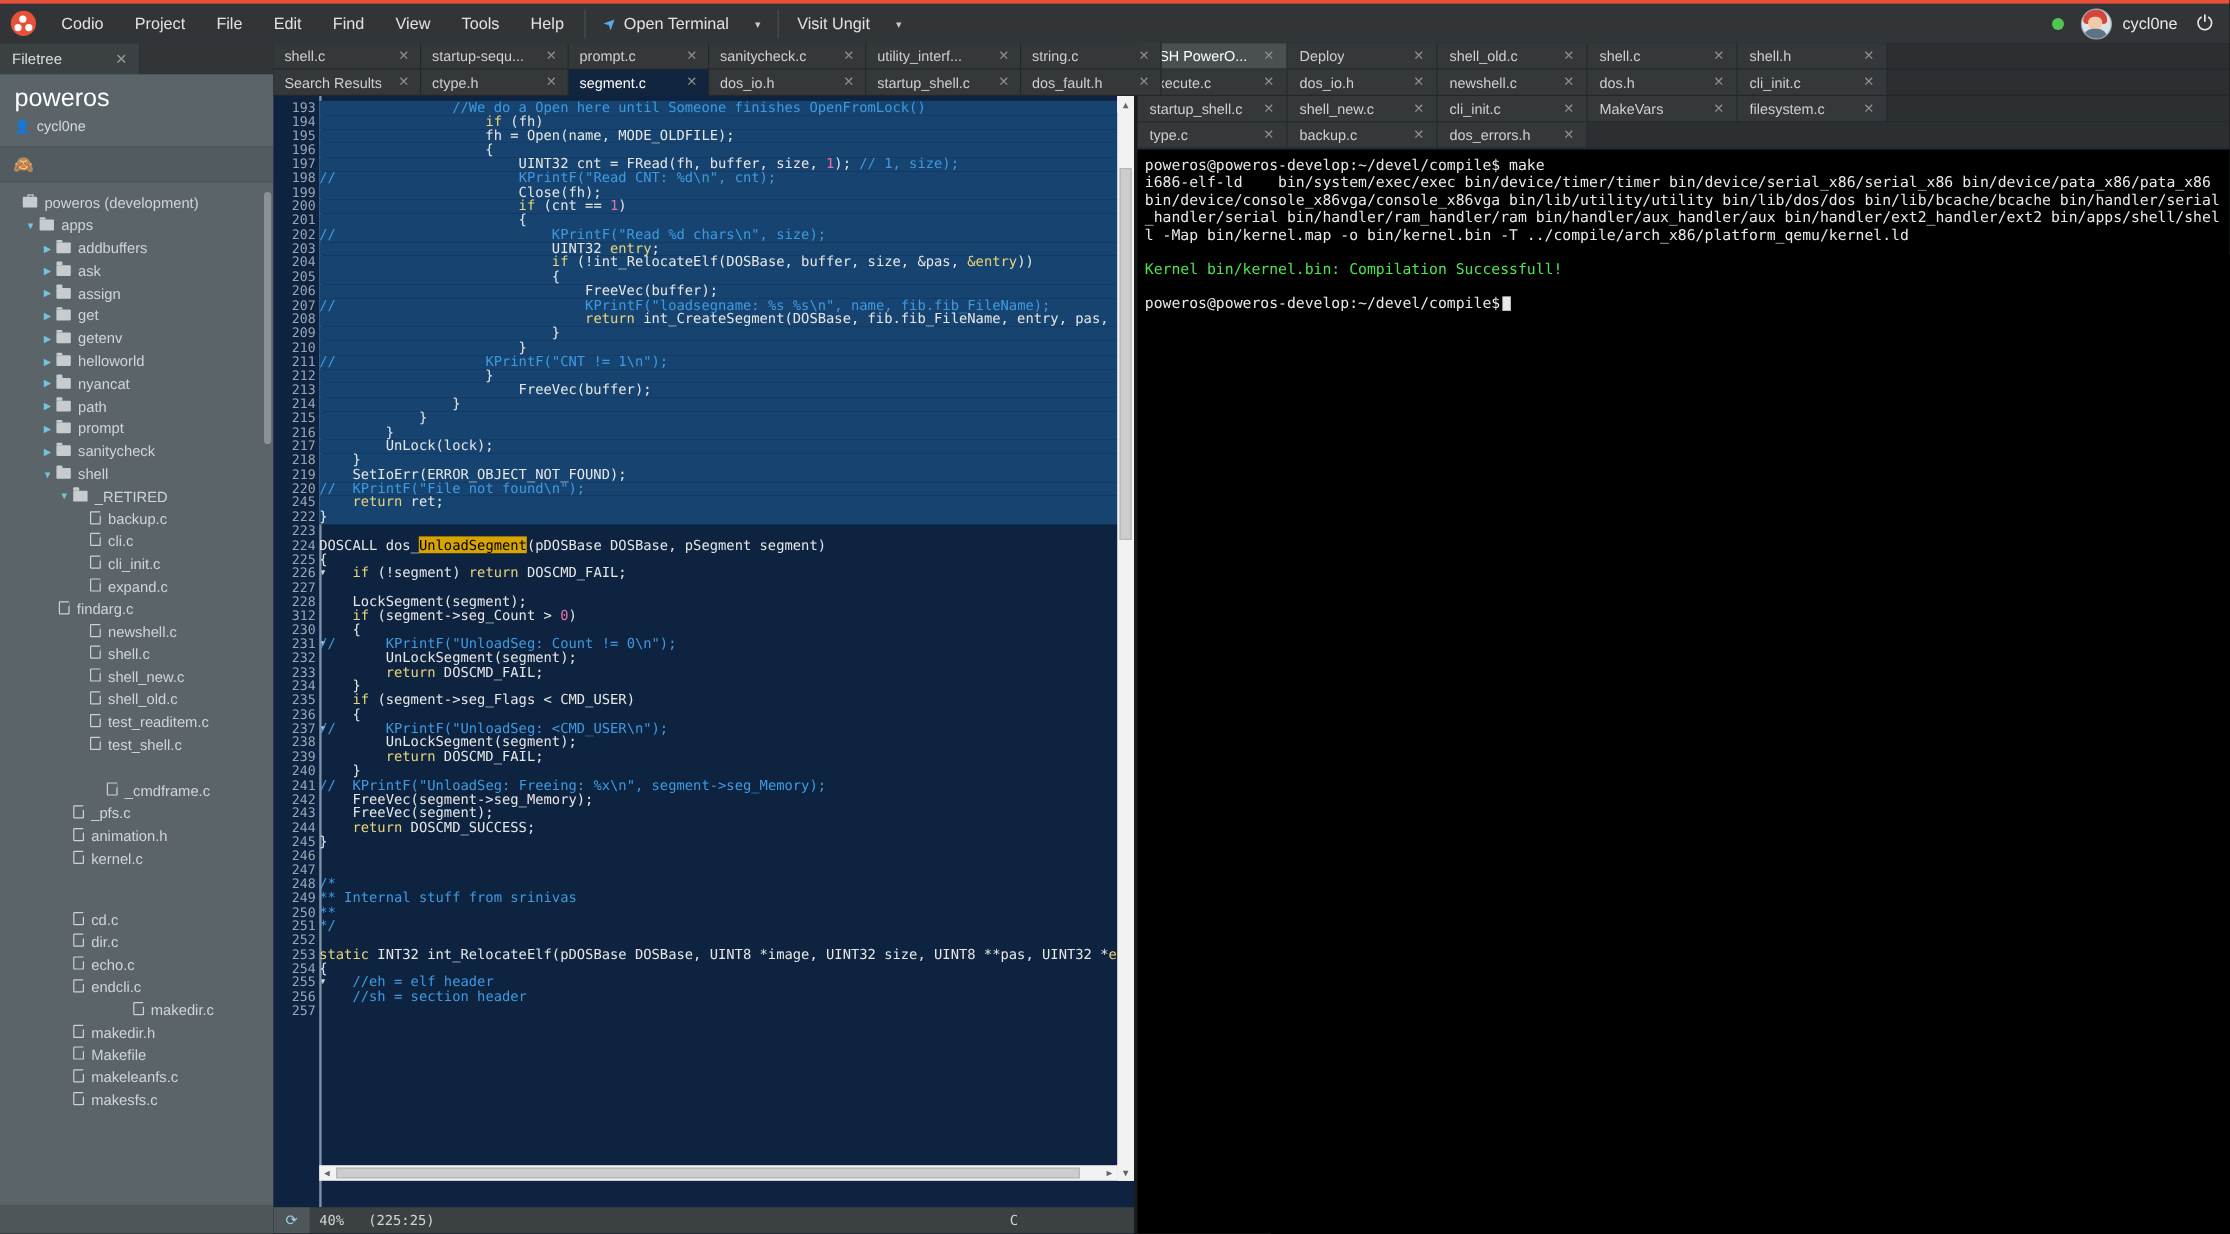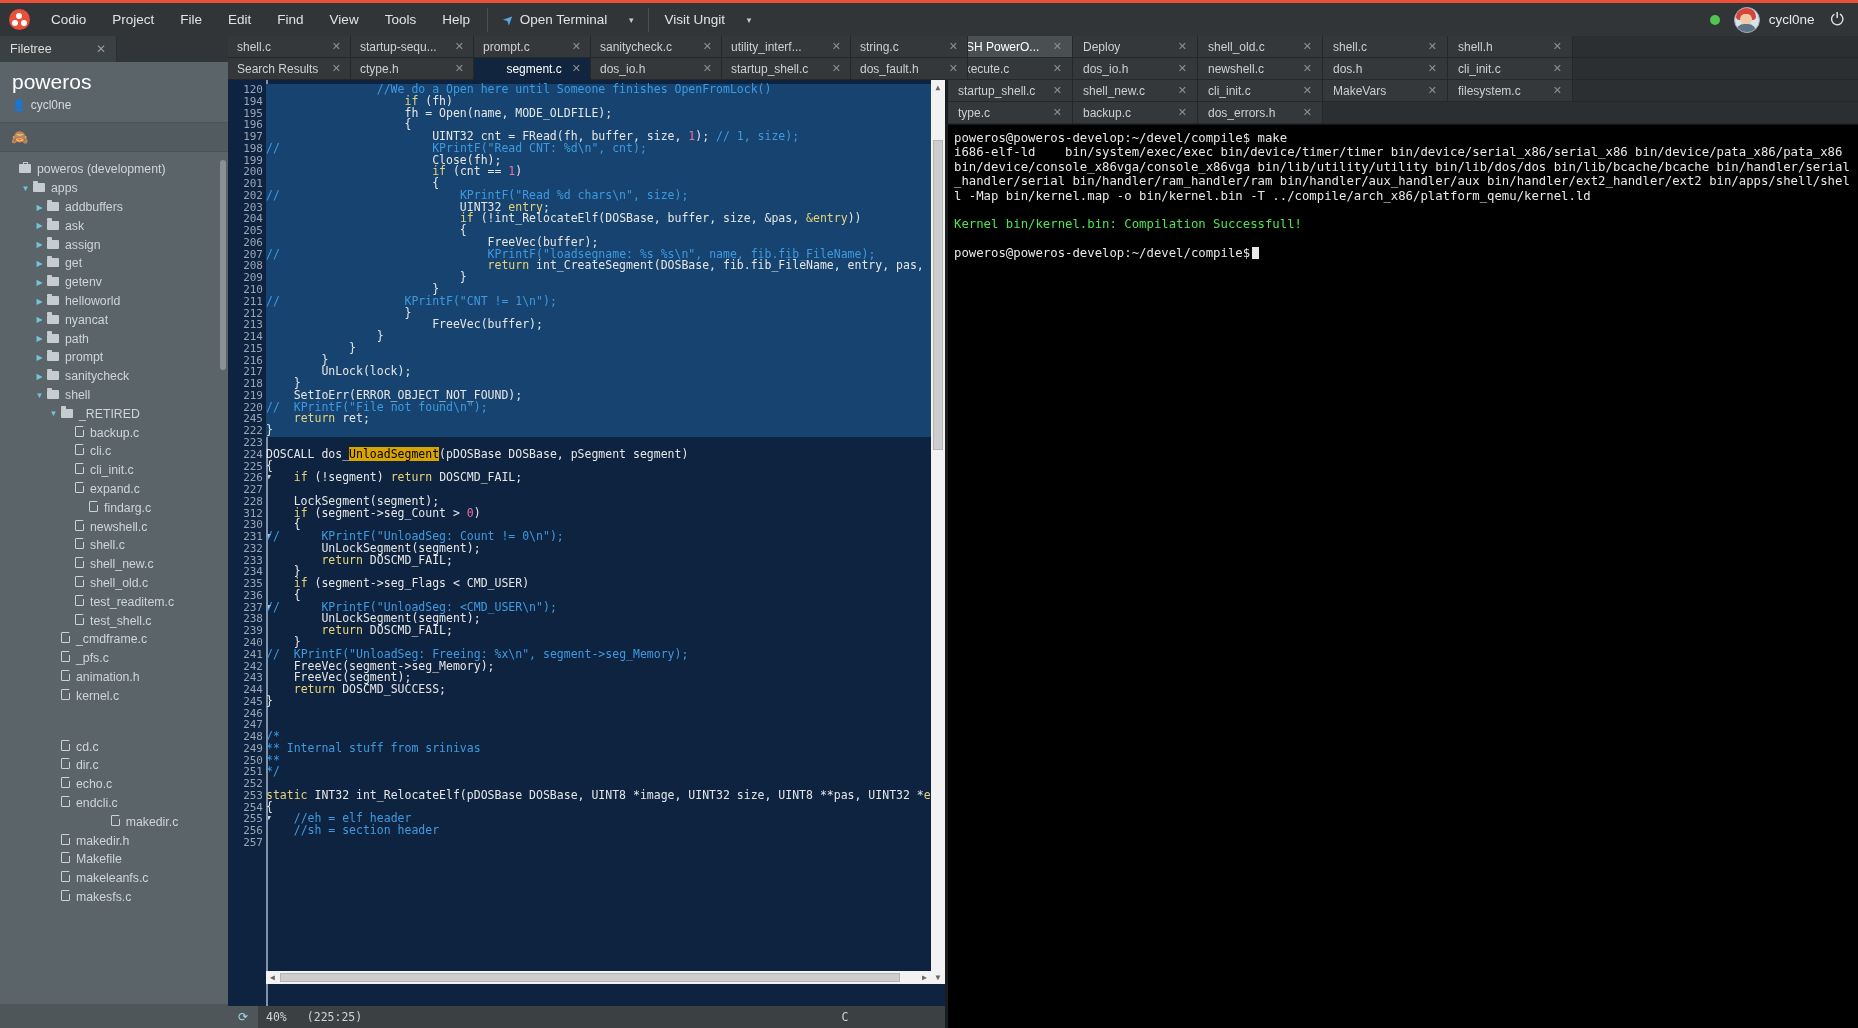--- a/index.html
+++ b/index.html
@@ -88,21 +88,21 @@
   
   .editor{flex:1;min-width:0;display:flex;flex-direction:column;background:#0d2340;position:relative;}
   .ed-tabs{background:#2b2f32;display:flex;flex-direction:column;}
   .ed-tabrow{display:flex;height:22px;}
   .ed-tab{
     display:flex;align-items:center;justify-content:space-between;
     background:#34383b;color:#cfcfcf;font-size:12px;padding:0 9px;
     border-right:1px solid #24282b;border-bottom:1px solid #24282b;min-width:0;
   }
   .ed-tab .x{color:#8f8f8f;font-size:11px;margin-left:10px;}
-  .ed-tab.active{background:#11253f;color:#ffffff;border-bottom:1px solid #11253f;justify-content:flex-end;}
+  .ed-tab.active{background:#11253f;color:#ffffff;border-bottom:1px solid #11253f;}
   .ed-tab .nm{overflow:hidden;text-overflow:ellipsis;white-space:nowrap;}
   .ed-tabfill{flex:1;background:#2b2f32;border-bottom:1px solid #24282b;}
 
   .code-area{flex:1;display:flex;min-height:0;position:relative;overflow:hidden;
     font-family:"DejaVu Sans Mono","Liberation Mono",monospace;font-size:12px;}
   .gutter{width:38px;min-width:38px;background:#0d2340;color:#9aa6b4;text-align:right;
     padding-top:4px;box-sizing:border-box;}
   .gline{height:11.78px;line-height:11.78px;padding-right:3px;position:relative;font-size:11px;}
   .fold{position:absolute;right:-5px;top:0;color:#c5cdd6;font-size:7px;}
   .code-pane{flex:1;position:relative;padding-top:4px;overflow:hidden;}
@@ -291,21 +291,21 @@
           <div class="tnode" style="padding-left: 62px;">
             <span class="tri none">•</span>
             <span class="ficon"><span class="file"></span></span>
             <span class="tlabel">cli_init.c</span>
           </div>
           <div class="tnode" style="padding-left: 62px;">
             <span class="tri none">•</span>
             <span class="ficon"><span class="file"></span></span>
             <span class="tlabel">expand.c</span>
           </div>
-          <div class="tnode" style="padding-left: 36px; margin-left: 40px;">
+          <div class="tnode" style="padding-left: 36px;">
             <span class="tri none">•</span>
             <span class="ficon"><span class="file"></span></span>
             <span class="tlabel">findarg.c</span>
           </div>
           <div class="tnode" style="padding-left: 62px;">
             <span class="tri none">•</span>
             <span class="ficon"><span class="file"></span></span>
             <span class="tlabel">newshell.c</span>
           </div>
           <div class="tnode" style="padding-left: 62px;">
@@ -326,21 +326,21 @@
           <div class="tnode" style="padding-left: 62px;">
             <span class="tri none">•</span>
             <span class="ficon"><span class="file"></span></span>
             <span class="tlabel">test_readitem.c</span>
           </div>
           <div class="tnode" style="padding-left: 62px;">
             <span class="tri none">•</span>
             <span class="ficon"><span class="file"></span></span>
             <span class="tlabel">test_shell.c</span>
           </div>
-          <div class="tnode" style="padding-left: 48px;">
+          <div class="tnode" style="padding-left: 76px; margin-top: 20px;">
             <span class="tri none">•</span>
             <span class="ficon"><span class="file"></span></span>
             <span class="tlabel">_cmdframe.c</span>
           </div>
           <div class="tnode" style="padding-left: 48px;">
             <span class="tri none">•</span>
             <span class="ficon"><span class="file"></span></span>
             <span class="tlabel">_pfs.c</span>
           </div>
           <div class="tnode" style="padding-left: 48px;">
@@ -455,21 +455,21 @@
             <div class="ed-tab" style="width: 98px; min-width: 98px;">
               <span class="nm">dos_fault.h</span>
               <span class="x">✕</span>
             </div>
             <div class="ed-tabfill"></div>
           </div>
         </div>
 
       <div class="code-area">
         <div class="gutter" id="gutter">
-            <div class="gline">120</div>
+            <div class="gline">193</div>
             <div class="gline">194</div>
             <div class="gline">195</div>
             <div class="gline">196<span class="fold">▼</span></div>
             <div class="gline">197</div>
             <div class="gline">198</div>
             <div class="gline">199</div>
             <div class="gline">200</div>
             <div class="gline">201<span class="fold">▼</span></div>
             <div class="gline">202</div>
             <div class="gline">203</div>

